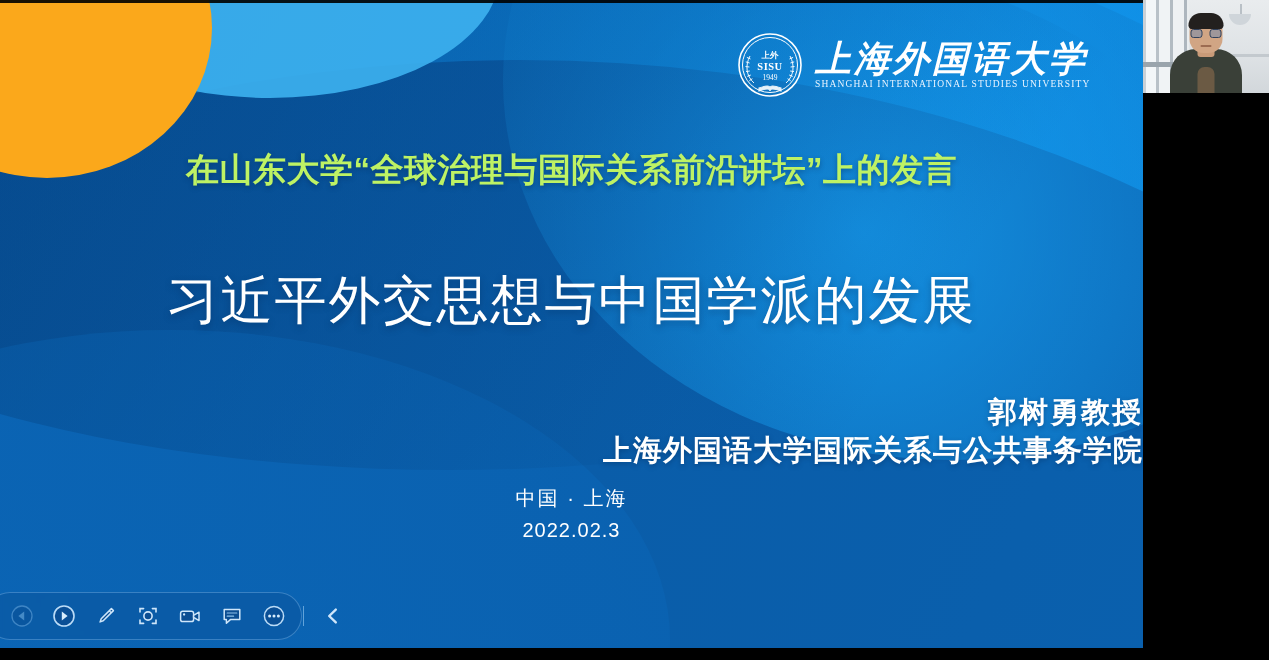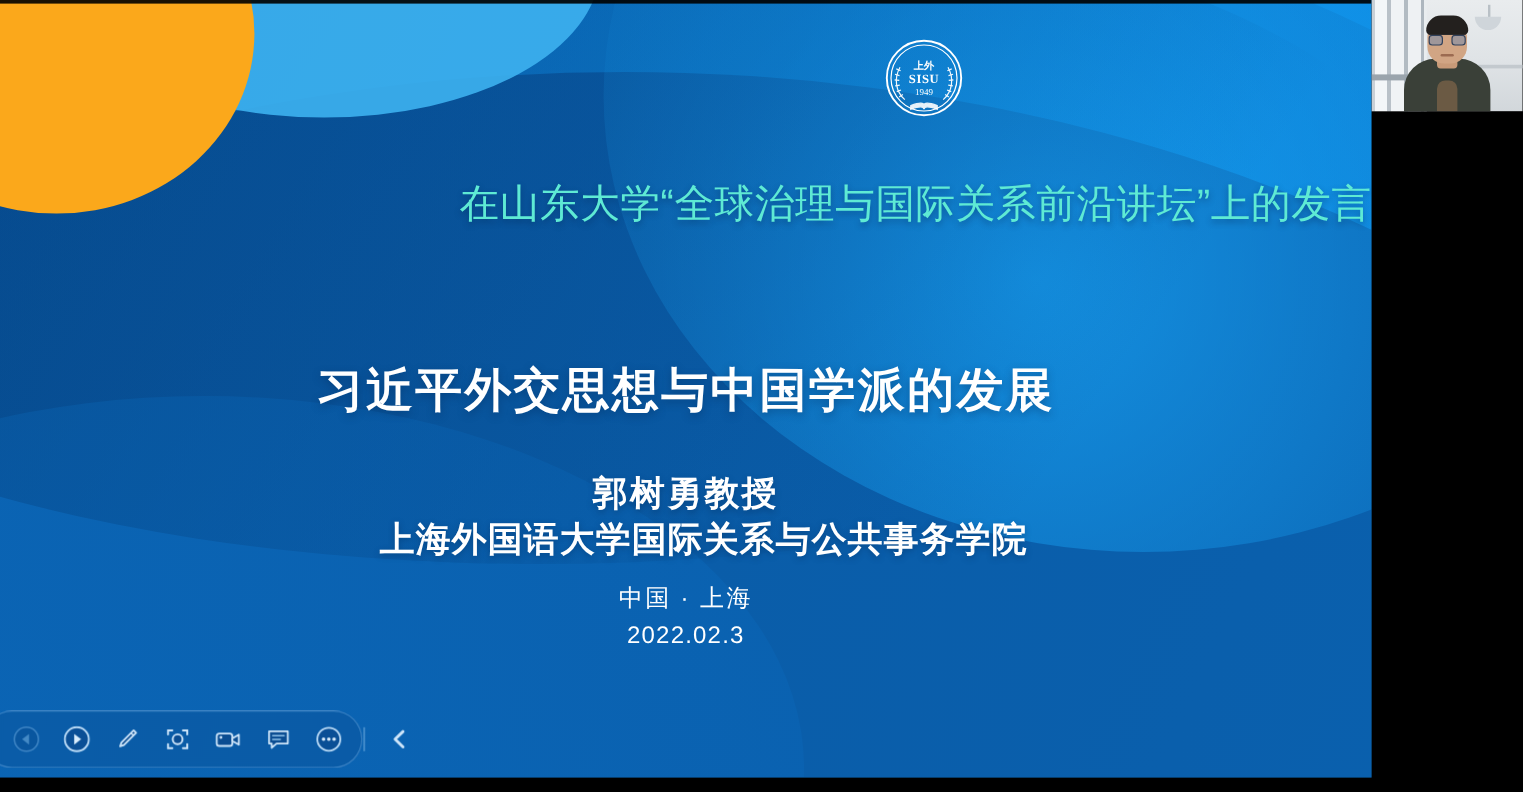--- a/index.html
+++ b/index.html
@@ -101,38 +101,37 @@
   .logo-en {
     font-family:"Liberation Serif","DejaVu Serif",serif;
     font-size:9.5px; letter-spacing:1.15px;
     color:#eaf4ff; white-space:nowrap;
     text-align:center;
   }
 
   
   .subtitle {
     position:absolute; left:0; right:0; top:148px;
-    text-align:right;
-    font-size:33px; font-weight:400;
-    color:#5eead4; letter-spacing:.5px;
+    text-align:center;
+    font-size:33px; font-weight:700;
+    color:#bef264; letter-spacing:.5px;
     text-shadow:0 2px 5px rgba(0,40,85,.45);
     white-space:nowrap;
   }
   .maintitle {
     position:absolute; left:0; right:0; top:266px;
     text-align:center;
-    font-size:39px; font-weight:700;
+    font-size:52px; font-weight:400;
     color:#ffffff; letter-spacing:2px;
     text-shadow:0 3px 7px rgba(0,40,85,.40);
     white-space:nowrap;
-    margin-top:32px;
   }
   .presenter-block {
     position:absolute; left:0; right:0; top:393px;
-    text-align:center;
+    text-align:right;
   }
   .presenter-name {
     font-size:29px; font-weight:700; color:#fff;
     letter-spacing:2px; line-height:1.32;
     text-shadow:0 2px 5px rgba(0,40,85,.40);
   }
   .presenter-affil {
     font-size:29px; font-weight:700; color:#fff;
     letter-spacing:1px; line-height:1.32;
     text-shadow:0 2px 5px rgba(0,40,85,.40);
@@ -300,20 +299,24 @@
           <text x="33" y="25.5" font-family="'Liberation Serif',serif" font-size="8.5" fill="#fff" text-anchor="middle" font-weight="700">上外</text>
 
           <text x="33" y="37.5" font-family="'Liberation Serif',serif" font-size="10.5" fill="#fff" text-anchor="middle" font-weight="700" letter-spacing="0.5">SISU</text>
 
           <text x="33" y="47.5" font-family="'Liberation Serif',serif" font-size="7.5" fill="#fff" text-anchor="middle">1949</text>
 
           <g fill="none" stroke="#fff" stroke-width="1.1">
             <path d="M22 56 q11 -4 11 0 q0 -4 11 0 l0 3 q-11 -4 -11 0 q0 -4 -11 0 z" fill="#fff" opacity=".9"></path>
           </g>
         </svg>
+      </div>
+      <div class="logo-text">
+        <div class="logo-cn">上海外国语大学</div>
+        <div class="logo-en">SHANGHAI INTERNATIONAL STUDIES UNIVERSITY</div>
       </div>
     </div>
 
     <div class="subtitle">在山东大学“全球治理与国际关系前沿讲坛”上的发言</div>
 
     <div class="maintitle">习近平外交思想与中国学派的发展</div>
 
     <div class="presenter-block">
       <div class="presenter-name">郭树勇教授</div>
       <div class="presenter-affil">上海外国语大学国际关系与公共事务学院</div>

